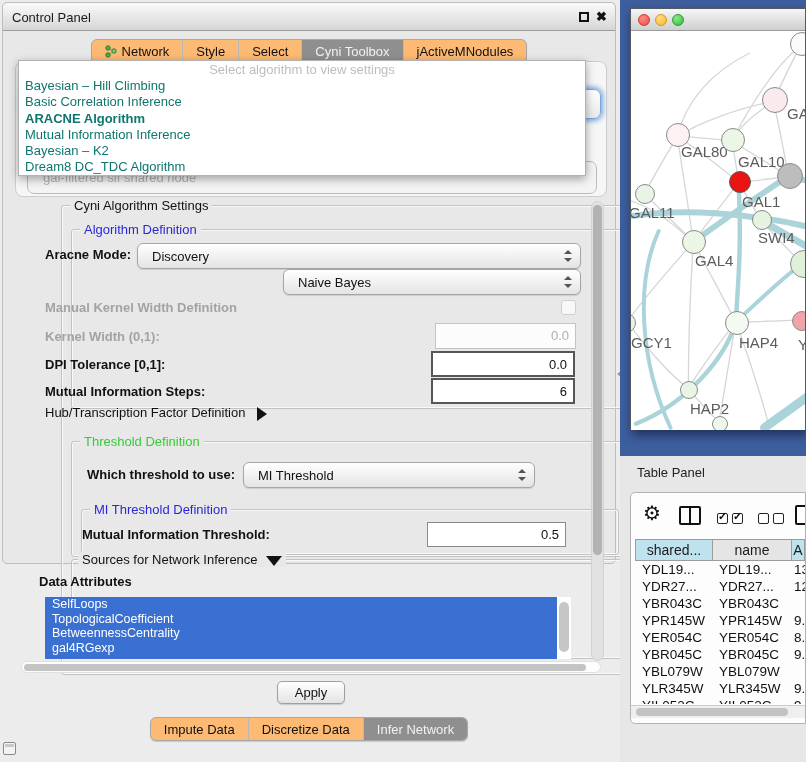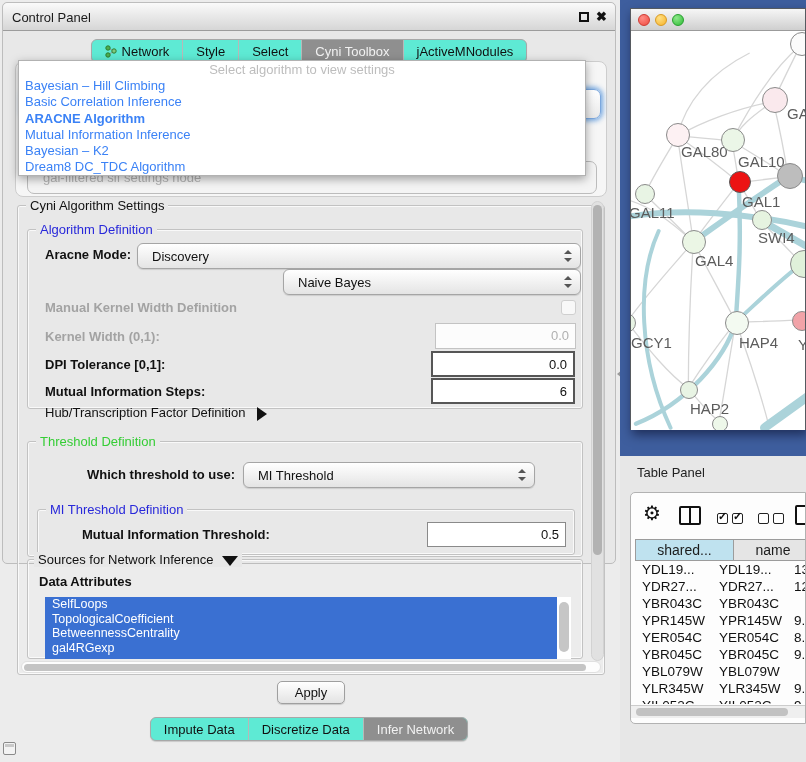--- a/index.html
+++ b/index.html
@@ -14,21 +14,21 @@
     background:linear-gradient(#fafafa,#d6d6d6);border-bottom:1px solid #9c9c9c;
     border-radius:5px 5px 0 0;}
   .cp-title{position:absolute;left:9px;top:7px;font-size:13px;color:#1a1a1a;}
   .float-ico{position:absolute;right:26px;top:9px;width:10px;height:10px;
     border:2px solid #111;}
   .close-ico{position:absolute;right:8px;top:6px;font-size:13px;font-weight:bold;color:#111;}
 
   
   .tabrow{position:absolute;left:0;top:36px;width:100%;display:flex;justify-content:center;}
   .tabgroup{display:flex;border:1px solid #a8a8a8;border-radius:6px;overflow:hidden;
-    background:#5eead4;box-shadow:0 1px 1px rgba(0,0,0,.15);}
+    background:#fdba74;box-shadow:0 1px 1px rgba(0,0,0,.15);}
   .tab{padding:3px 13px;font-size:13px;color:#111;border-right:1px solid #b8b8b8;
     display:flex;align-items:center;gap:4px;white-space:nowrap;height:22px;}
   .tab:last-child{border-right:none;}
   .tab.sel{background:#8f8f8f;color:#f2f2f2;}
   .net-ico svg{display:block;}
 
   
   .top-panel{position:absolute;left:12px;top:58px;width:592px;height:136px;
     background:#f6f6f6;border:1px solid #cdcdcd;border-radius:8px;}
   .combo-focus{position:absolute;left:20px;top:86px;width:578px;height:30px;
@@ -36,26 +36,26 @@
     box-shadow:0 0 5px 2px rgba(95,155,222,.85);}
   .combo-gal{position:absolute;left:24px;top:158px;width:570px;height:33px;
     border:1px solid #bcbcbc;border-radius:7px;background:#f4f4f4;
     font-size:13px;color:#b3b3b3;line-height:31px;padding-left:15px;}
 
   
   .popup{position:absolute;left:15px;top:57px;width:568px;height:116px;
     background:#fff;border:1px solid #b2b2b2;box-shadow:0 3px 9px rgba(0,0,0,.35);
     z-index:30;}
   .popup-prompt{height:17px;font-size:13px;color:#bdbdbd;text-align:center;line-height:17px;}
-  .popup-item{height:16.3px;font-size:13px;color:#3b82f6;line-height:16px;padding-left:6px;white-space:nowrap;}
+  .popup-item{height:16.3px;font-size:13px;color:#0f766e;line-height:16px;padding-left:6px;white-space:nowrap;}
   .popup-item.bold{font-weight:bold;}
 
   
   .group{position:absolute;border:1px solid #c2c2c2;border-radius:3px;
-    box-shadow:inset 0 0 0 1px rgba(255,255,255,.75);}
+    box-shadow:inset 0 0 0 1px rgba(255,255,255,.75);margin-left:44px;}
   .gtitle{position:absolute;top:-8px;left:8px;background:#e8e8e8;padding:0 4px;
     font-size:13px;color:#111;white-space:nowrap;}
   .gtitle.blue{color:#2828da;}
   .gtitle.green{color:#35cd35;}
 
   .lbl{position:absolute;font-size:13px;font-weight:bold;color:#111;white-space:nowrap;}
   .lbl.dis{color:#a3a3a3;}
   .combo{position:absolute;border:1px solid #a5a5a5;border-radius:6px;
     background:linear-gradient(#ffffff,#e4e4e4);font-size:13px;color:#111;
     box-shadow:0 1px 1px rgba(0,0,0,.12);}
@@ -179,21 +179,21 @@
           <span>Cyni Toolbox</span>
         </div>
         <div class="tab">
           <span>jActiveMNodules</span>
         </div>
       </div>
   </div>
 
   <div class="top-panel"></div>
   <div class="combo-focus"></div>
-  <div class="combo-gal">gal-filtered sif settings node</div>
+  <div class="combo-gal">gal-filtered sif shared node</div>
 
   <div class="popup">
     <div class="popup-prompt">Select algorithm to view settings</div>
     <div>
         <div class="popup-item">Bayesian – Hill Climbing</div>
         <div class="popup-item">Basic Correlation Inference</div>
         <div class="popup-item bold">ARACNE Algorithm</div>
         <div class="popup-item">Mutual Information Inference</div>
         <div class="popup-item">Bayesian – K2</div>
         <div class="popup-item">Dream8 DC_TDC Algorithm</div>
@@ -387,21 +387,21 @@
       <span class="cb-group" style="left:86px;">
         <span class="cb on"></span><span class="cb on"></span>
       </span>
       <span class="cb-group" style="left:127px;">
         <span class="cb"></span><span class="cb"></span>
       </span>
       <span class="doc-ico"></span>
     </div>
     <div class="tbl">
       <div class="tbl-head">
-          <div class="th hl" style="width: 98px; flex: 0 0 auto;">shared...</div>
+          <div class="th hl" style="width: 77px; flex: 0 0 auto;">shared...</div>
           <div class="th plain" style="width: 79px; flex: 0 0 auto;">name</div>
           <div class="th hl" style="width: 60px; flex: 1 1 0%;">A</div>
         </div>
       <div class="tbl-body">
           <div class="tr">
             <div class="td" style="width: 77px; flex: 0 0 auto;">YDL19...</div>
             <div class="td" style="width: 75px; flex: 0 0 auto;">YDL19...</div>
             <div class="td" style="width: 60px; flex: 1 1 0%;">13</div>
           </div>
           <div class="tr">

